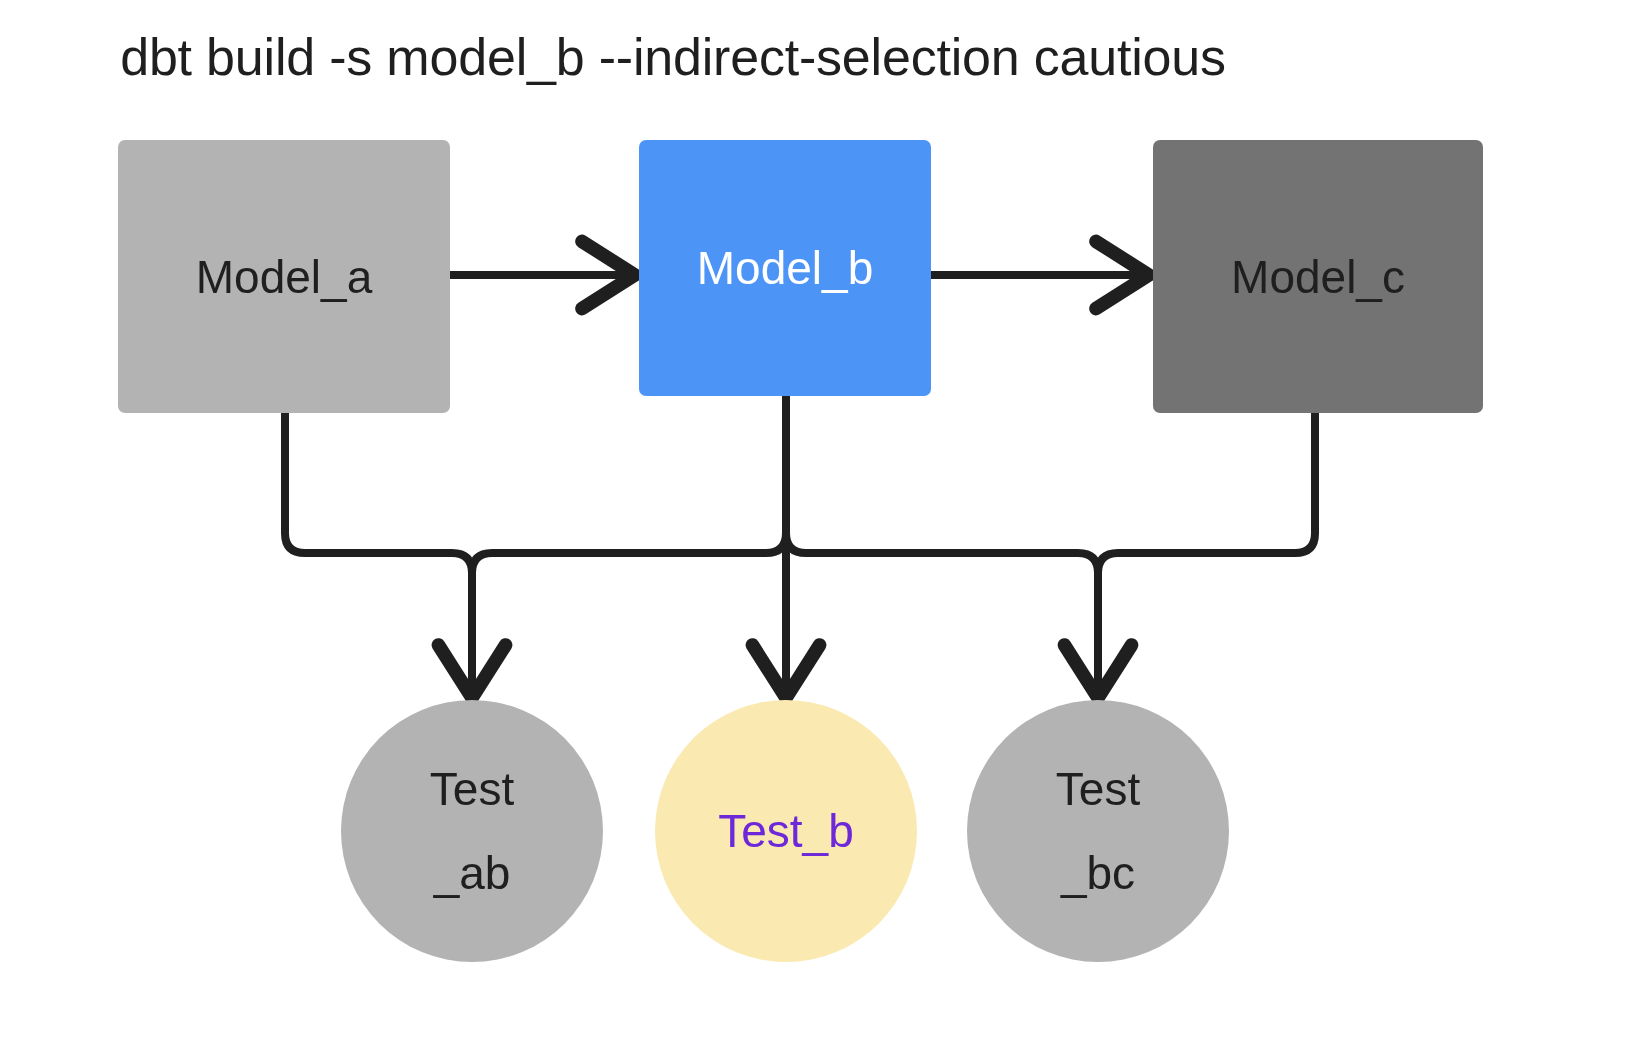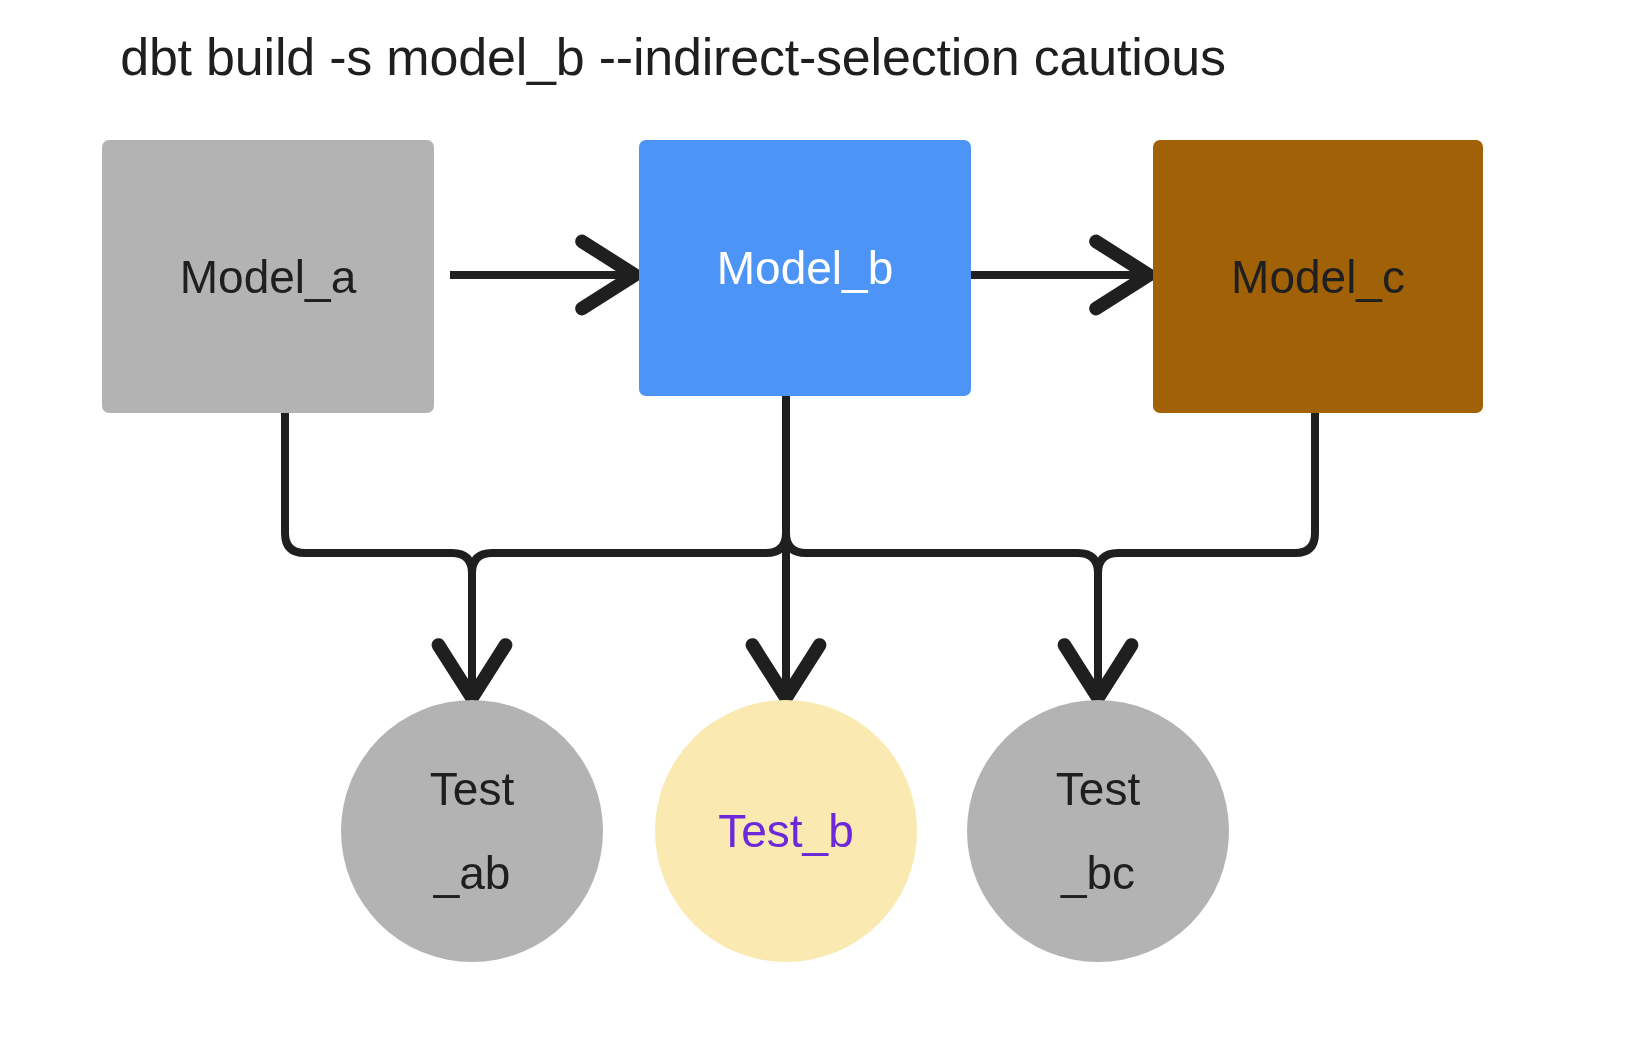--- a/index.html
+++ b/index.html
@@ -69,29 +69,29 @@
       <path d="M786,396 L786,533 Q786,553 766,553 L492,553 Q472,553 472,573 L472,693"></path>
 
       <path d="M786,396 L786,693" marker-end="url(#arrowhead)"></path>
 
       <path d="M786,396 L786,533 Q786,553 806,553 L1078,553 Q1098,553 1098,573 L1098,693" marker-end="url(#arrowhead)"></path>
 
       <path d="M1315,413 L1315,533 Q1315,553 1295,553 L1118,553 Q1098,553 1098,573 L1098,693"></path>
     </g>
   </svg>
 
-  <div class="node-box" id="node-model_a" style="left: 102px; top: 140px; width: 332px; height: 273px; background: rgb(179, 179, 179); color: rgb(31, 31, 31);">
+  <div class="node-box" id="node-model_a" style="left: 118px; top: 140px; width: 332px; height: 273px; background: rgb(179, 179, 179); color: rgb(31, 31, 31);">
     <span class="node-label">Model_a</span>
   </div>
 
-  <div class="node-box" id="node-model_b" style="left: 639px; top: 140px; width: 332px; height: 256px; background: rgb(77, 148, 247); color: rgb(255, 255, 255);">
+  <div class="node-box" id="node-model_b" style="left: 639px; top: 140px; width: 292px; height: 256px; background: rgb(77, 148, 247); color: rgb(255, 255, 255);">
     <span class="node-label">Model_b</span>
   </div>
 
-  <div class="node-box" id="node-model_c" style="left: 1153px; top: 140px; width: 330px; height: 273px; background: #a16207; color: rgb(31, 31, 31); justify-content: center;">
+  <div class="node-box" id="node-model_c" style="left: 1153px; top: 140px; width: 330px; height: 273px; background: #737373; color: rgb(31, 31, 31); justify-content: center;">
     <span class="node-label">Model_c</span>
   </div>
 
   <div class="node-circle" id="node-test_ab" style="left: 341px; top: 700px; width: 262px; height: 262px; background: rgb(179, 179, 179); color: rgb(31, 31, 31);">
     <span class="ln">Test</span>
     <span class="ln">_ab</span>
   </div>
 
   <div class="node-circle" id="node-test_b" style="left: 655px; top: 700px; width: 262px; height: 262px; background: rgb(250, 233, 176); color: #6d28d9;">
     <span class="ln">Test_b</span>

